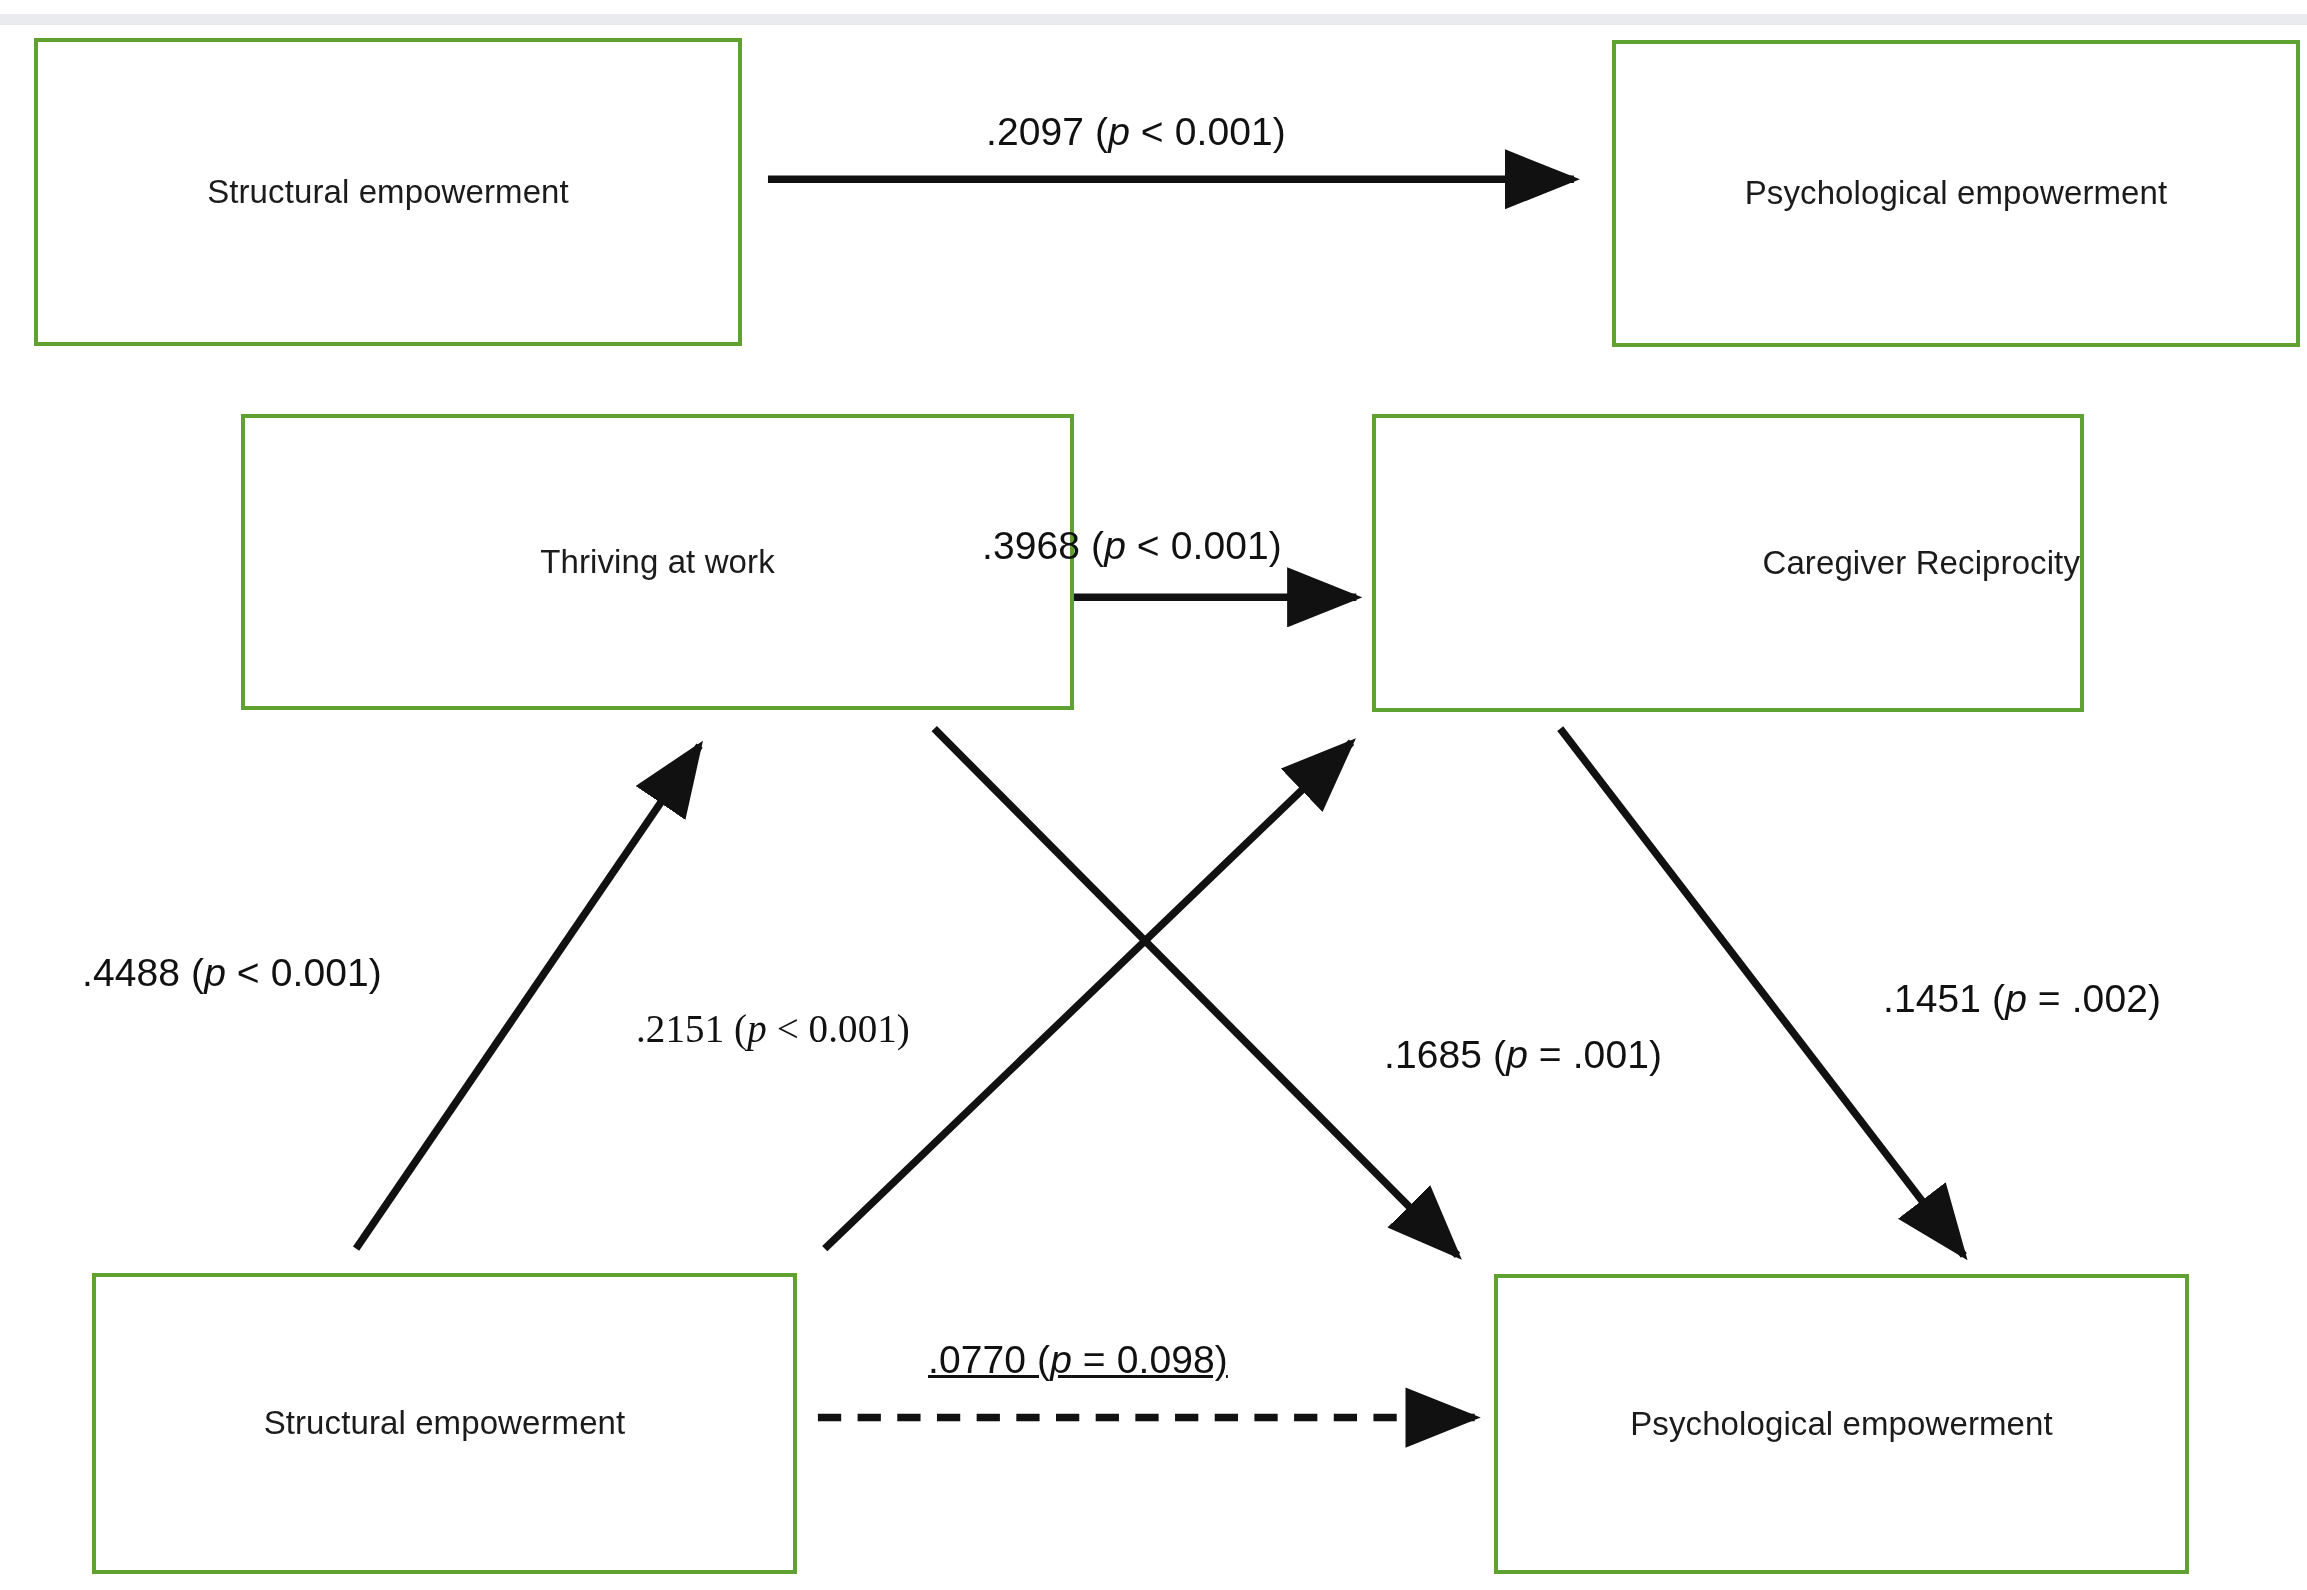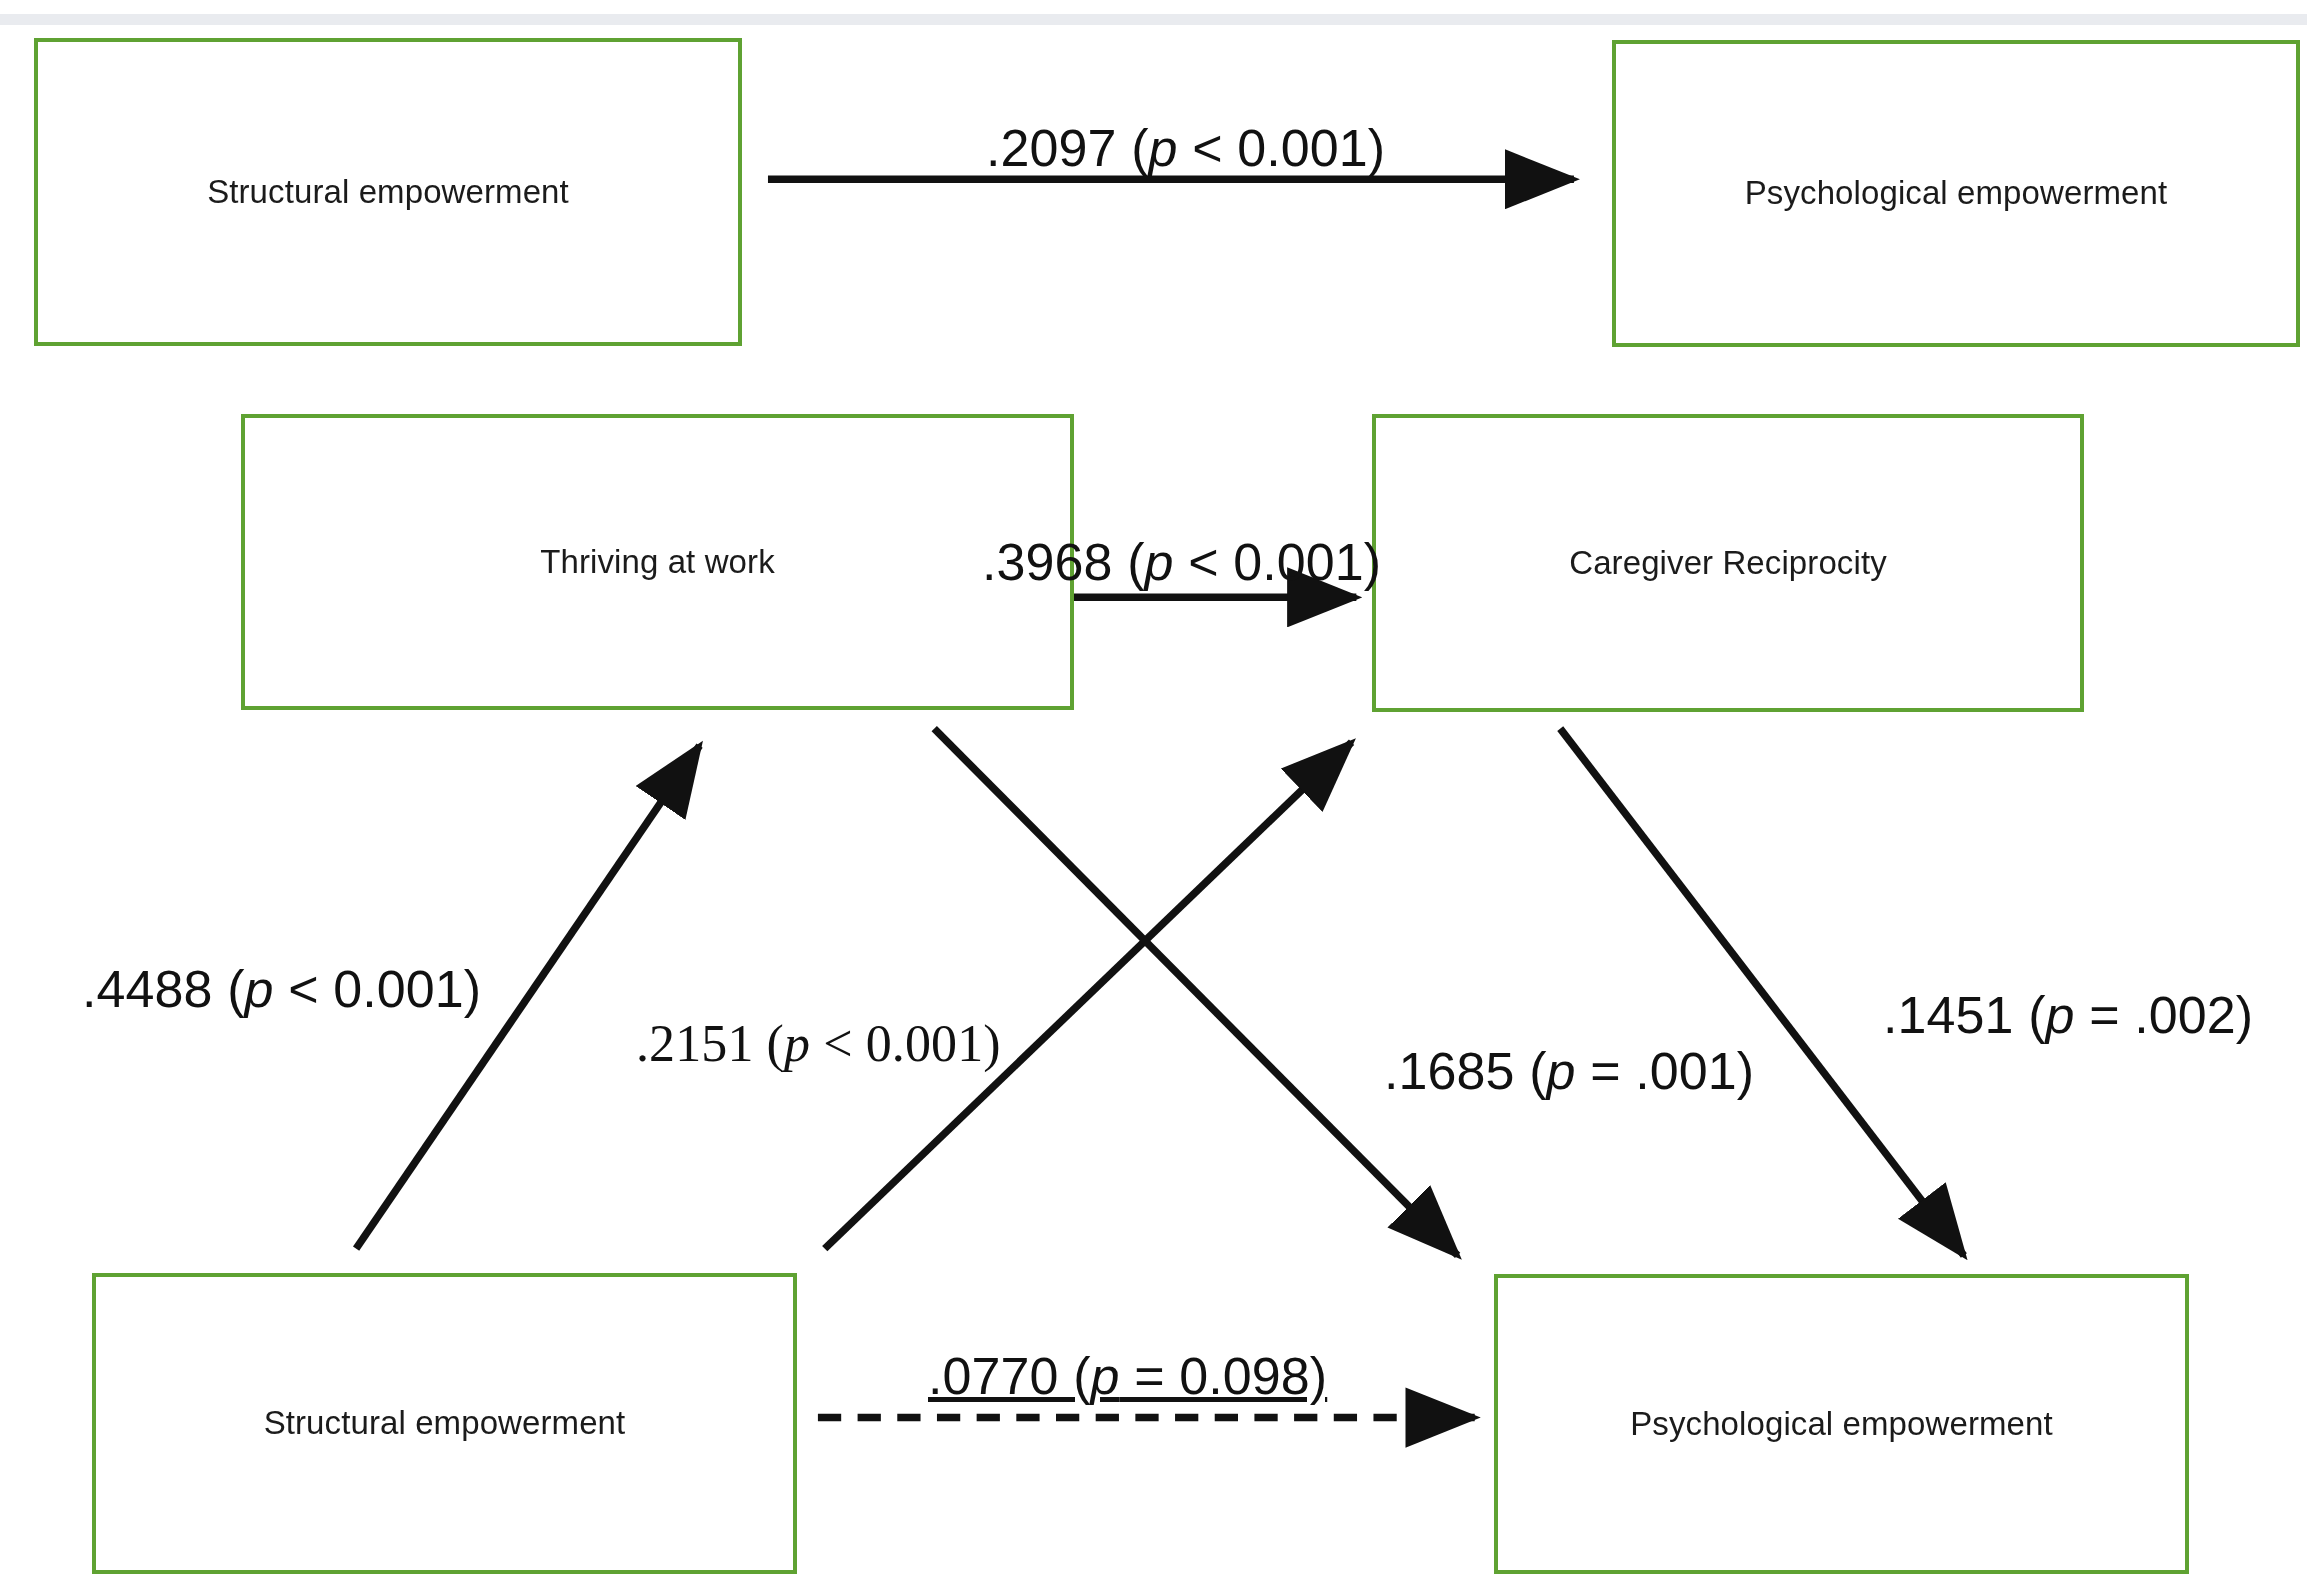--- a/index.html
+++ b/index.html
@@ -40,25 +40,24 @@
     font-size: 33px;
     color: #1b1b1b;
     line-height: 1.1;
     white-space: nowrap;
     letter-spacing: 0.1px;
   }
   
   .path-label {
     position: absolute;
     font-family: "Liberation Sans", sans-serif;
-    font-size: 52px;
+    font-size: 39px;
     color: #111111;
     white-space: nowrap;
     letter-spacing: 0.1px;
-    margin-top: 8px;
   }
   .path-label .pv {
     font-style: italic;
   }
   
   #arrow-layer {
     position: absolute;
     left: 0;
     top: 0;
     width: 2307px;
@@ -100,21 +99,21 @@
   </div>
 
   <div class="node-box" style="left: 1612px; top: 40px; width: 688px; height: 307px; --green: #5FA232;">
     <span class="node-label">Psychological empowerment</span>
   </div>
 
   <div class="node-box" style="left: 241px; top: 414px; width: 833px; height: 296px; --green: #5FA232;">
     <span class="node-label">Thriving at work</span>
   </div>
 
-  <div class="node-box" style="left: 1372px; top: 414px; width: 712px; height: 298px; --green: #5FA232;">
+  <div class="node-box" style="left: 1372px; top: 414px; width: 712px; height: 298px; justify-content: flex-end; --green: #5FA232;">
     <span class="node-label">Caregiver Reciprocity</span>
   </div>
 
   <div class="node-box" style="left: 92px; top: 1273px; width: 705px; height: 301px; --green: #5FA232;">
     <span class="node-label">Structural empowerment</span>
   </div>
 
   <div class="node-box" style="left: 1494px; top: 1274px; width: 695px; height: 300px; --green: #5FA232;">
     <span class="node-label">Psychological empowerment</span>
   </div>

